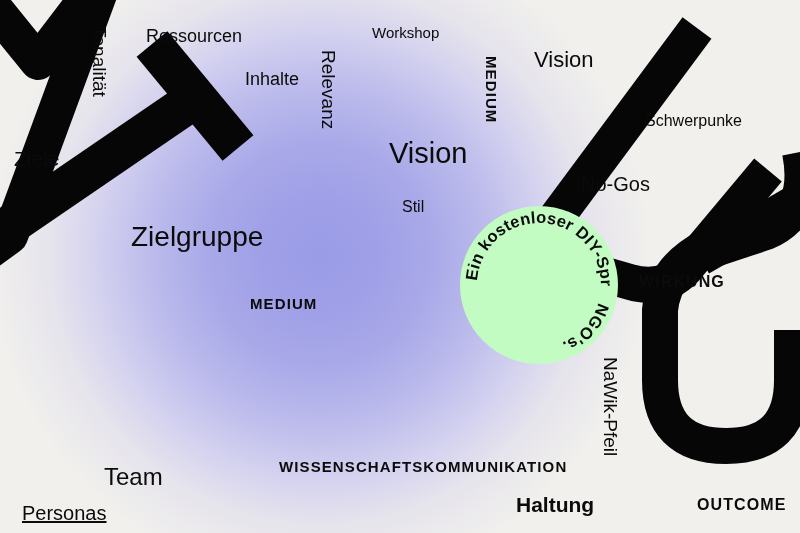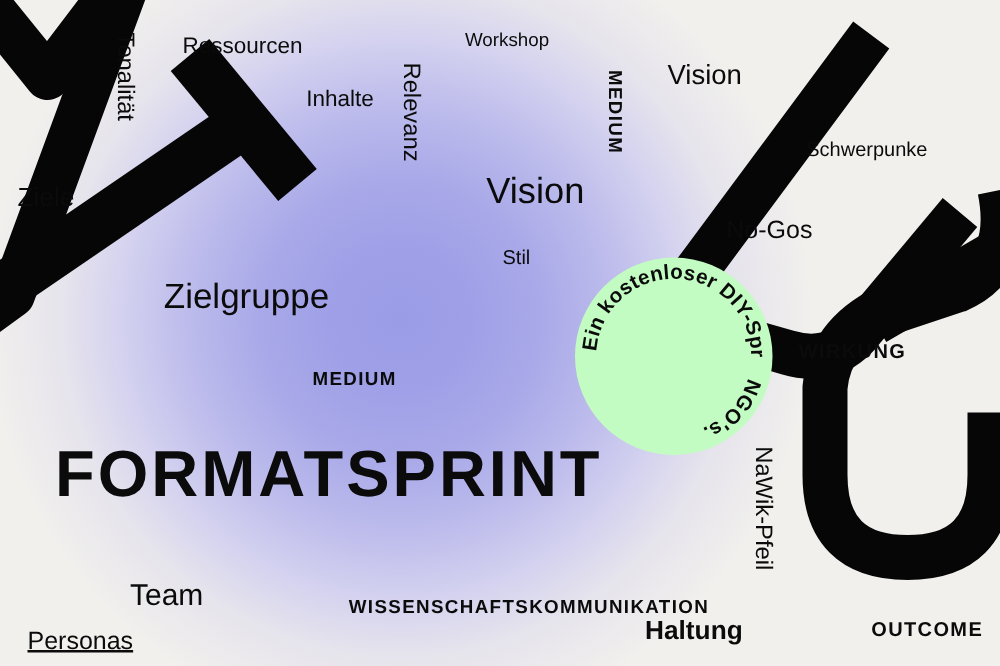--- a/index.html
+++ b/index.html
@@ -126,21 +126,20 @@
       <div class="lbl" style="left: 534px; top: 49px; font-size: 22px;">Vision</div>
       <div class="lbl" style="left: 645px; top: 113px; font-size: 16px;">Schwerpunke</div>
       <div class="lbl" style="left: 389px; top: 139px; font-size: 29px;">Vision</div>
       <div class="lbl" style="left: 581px; top: 174px; font-size: 20px;">No-Gos</div>
       <div class="lbl" style="left: 402px; top: 199px; font-size: 16px;">Stil</div>
       <div class="lbl" style="left: 131px; top: 223px; font-size: 28px;">Zielgruppe</div>
       <div class="lbl bold" style="left: 639px; top: 274px; font-size: 16px; text-align: right;">WIRKUNG</div>
       <div class="lbl bold" style="left: 250px; top: 296px; font-size: 15px;">MEDIUM</div>
       <div class="lbl rot" style="left: 620px; top: 357px; font-size: 19px; transform: rotate(90deg);">NaWik-Pfeil</div>
       <div class="lbl" style="left: 104px; top: 465px; font-size: 24px;">Team</div>
-      <div class="lbl bold" style="left: 279px; top: 459px; font-size: 15px; margin-top: 19px;">WISSENSCHAFTSKOMMUNIKATION</div>
+      <div class="lbl bold" style="left: 279px; top: 459px; font-size: 15px;">WISSENSCHAFTSKOMMUNIKATION</div>
       <div class="lbl" style="left: 22px; top: 503px; font-size: 20px; text-decoration: underline;">Personas</div>
       <div class="lbl" style="left: 516px; top: 494px; font-size: 21px; font-weight: bold;">Haltung</div>
       <div class="lbl bold" style="left: 697px; top: 497px; font-size: 16px;">OUTCOME</div>
     </div>
 
-  <div class="title-main">FORMATSPRINT</div>
 
 </div>
 
 </body></html>

